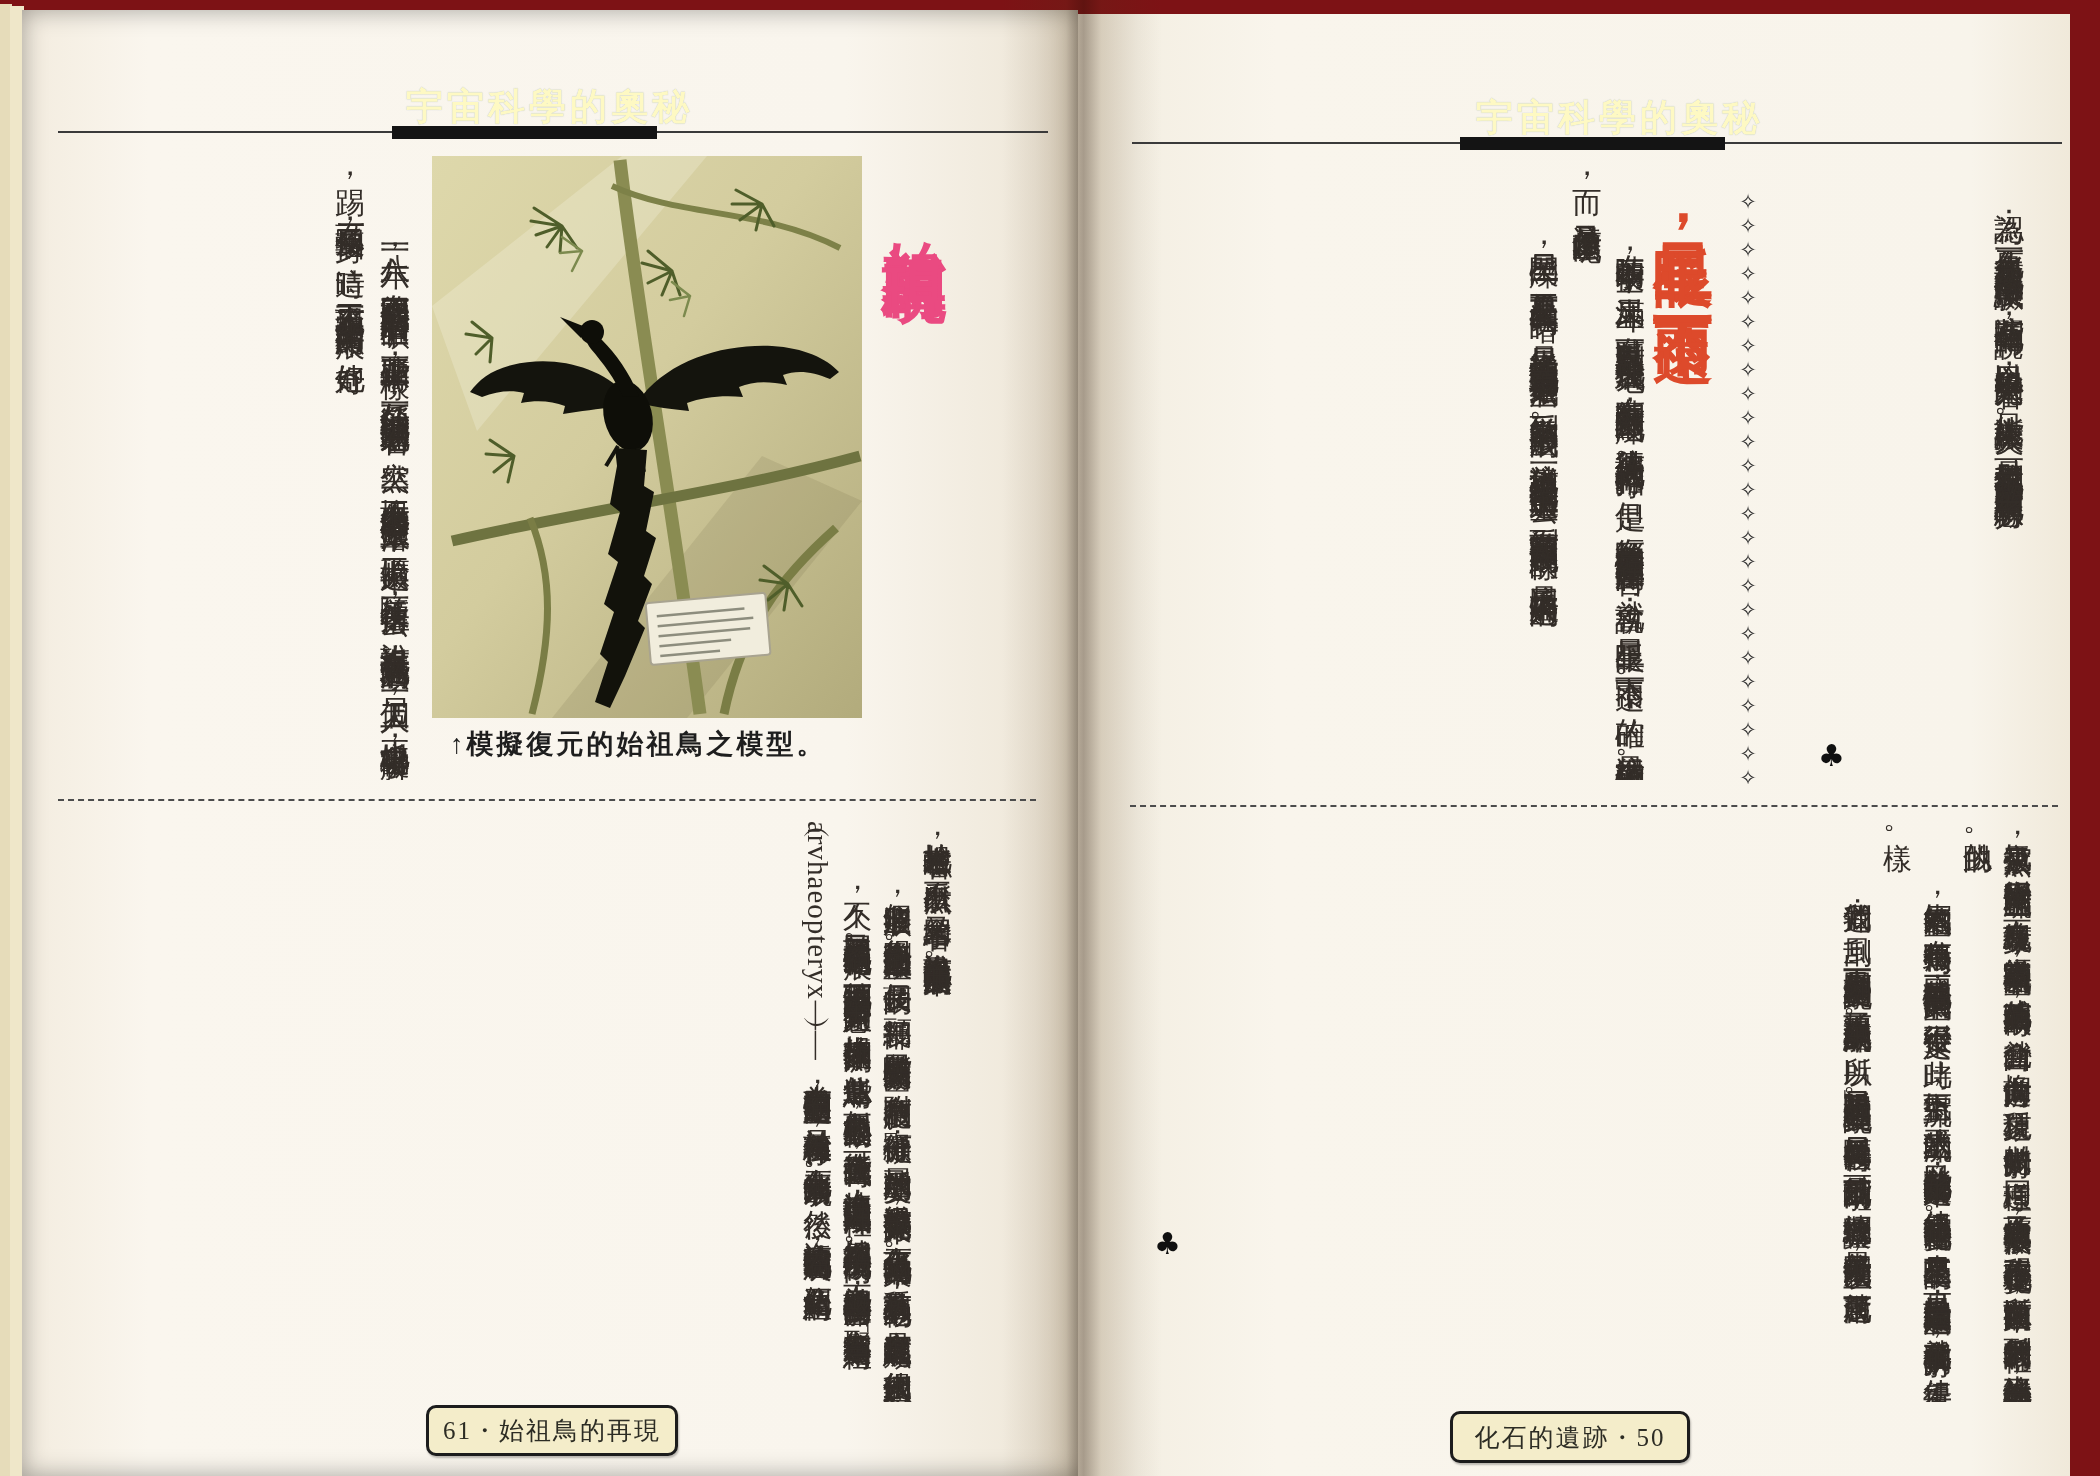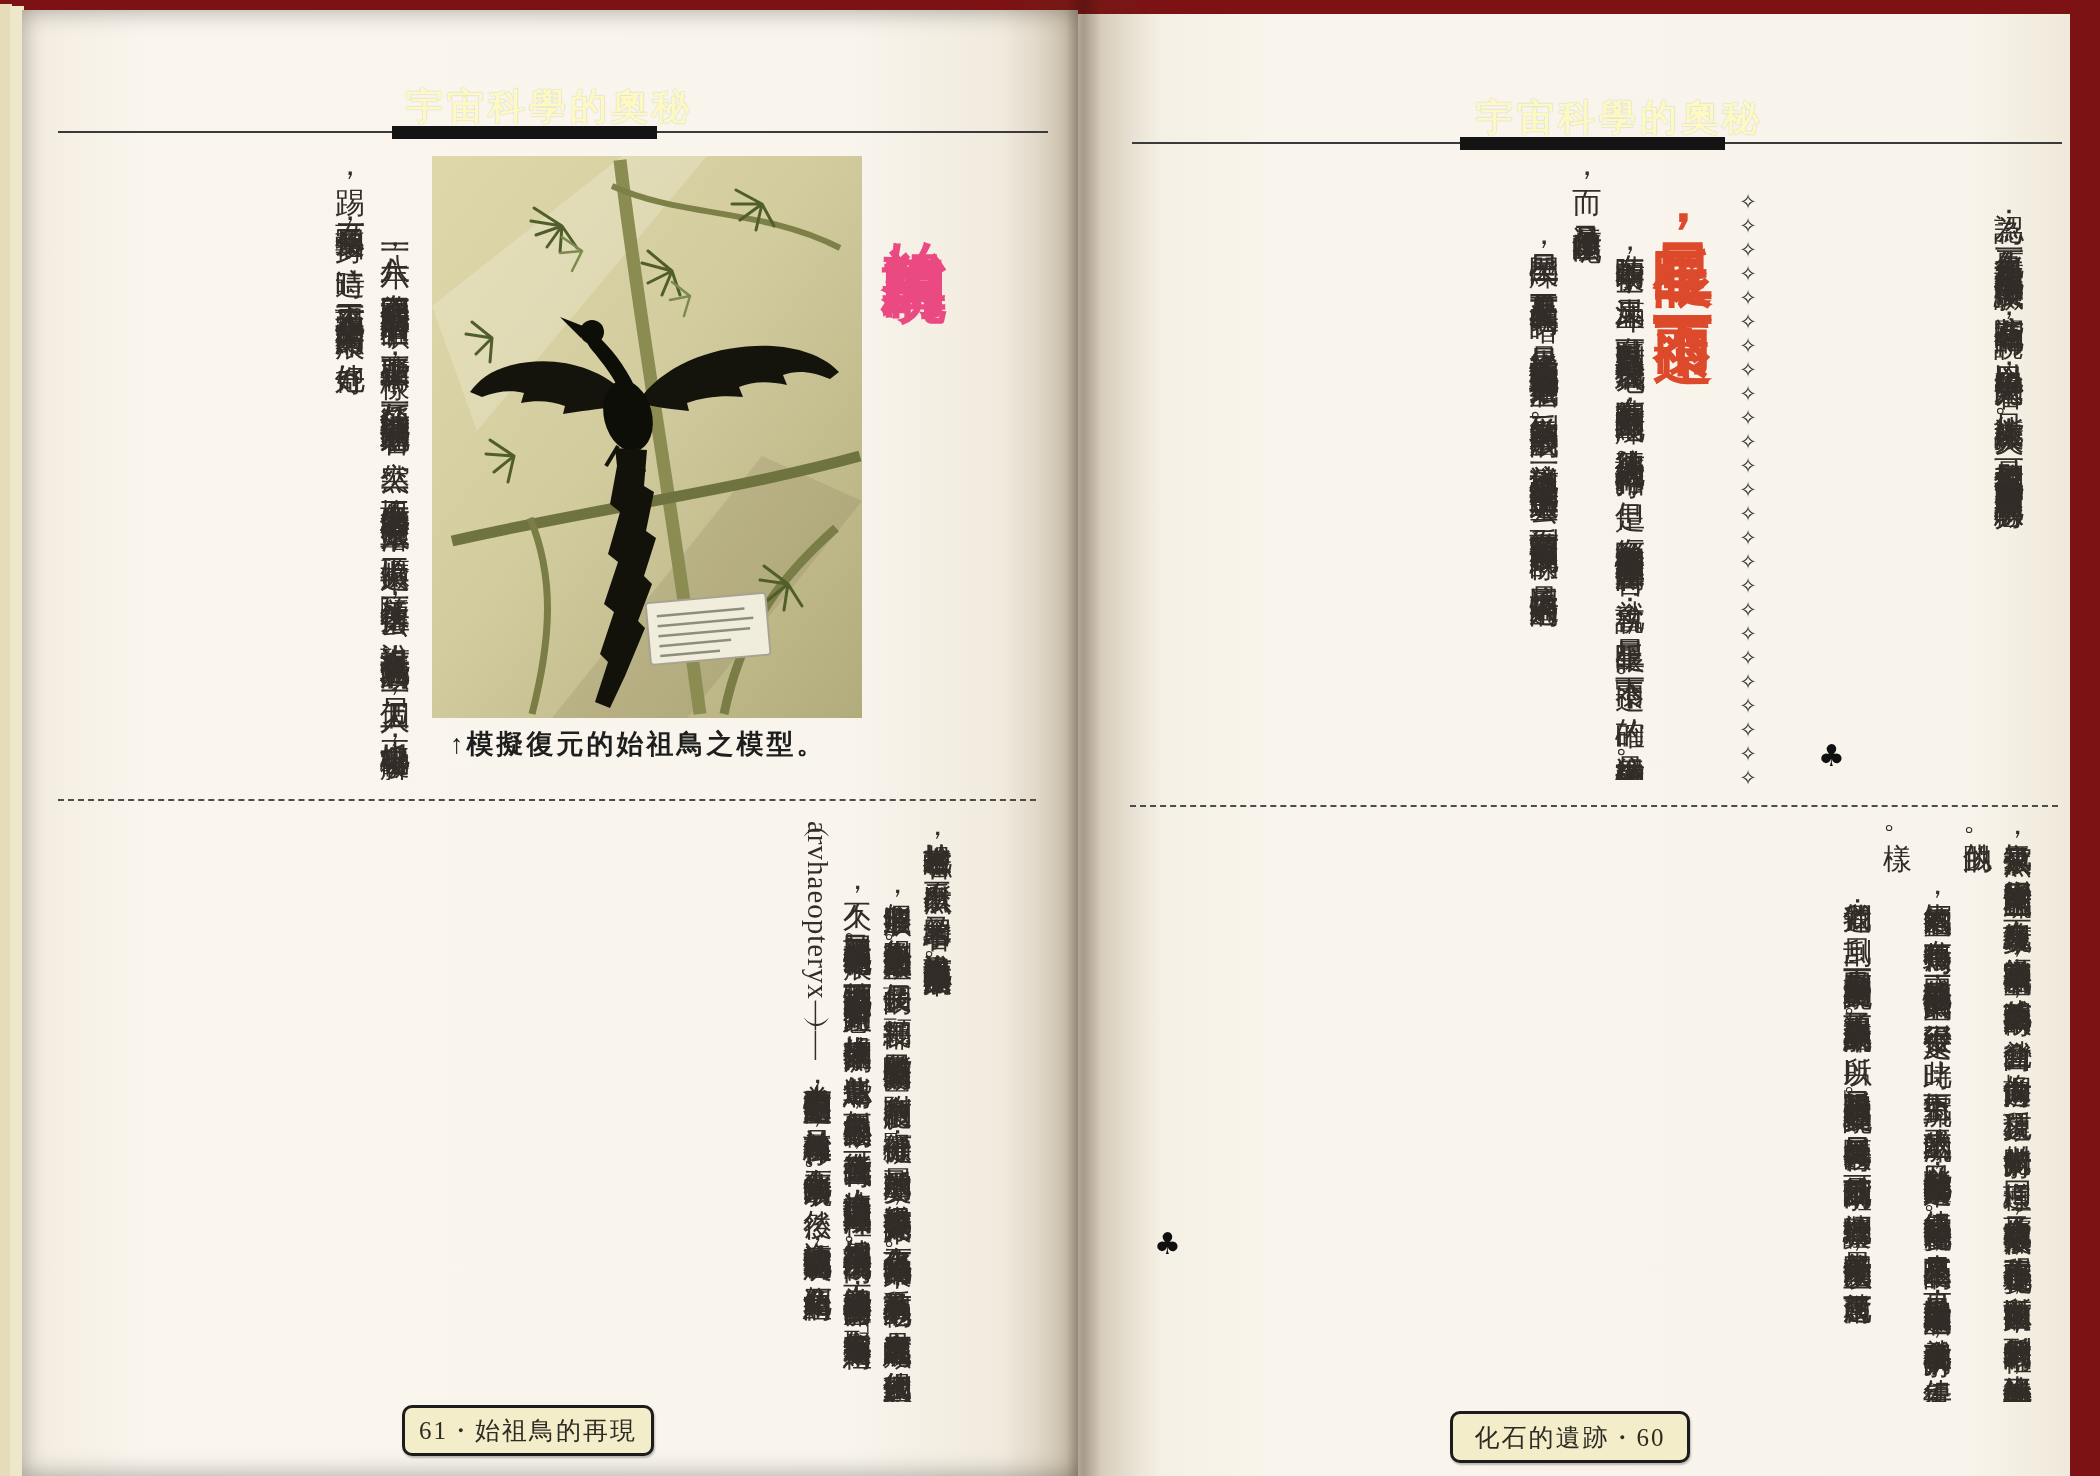--- a/index.html
+++ b/index.html
@@ -136,21 +136,21 @@
 </div>
 
 <div class="abs dashed-rule" style="left:58px;top:799px;width:978px;"></div>
 
 <div class="abs vtext body-bottom" style="left:70px;top:820px;width:888px;height:582px;line-height:40px;">
   <p>地拾起來左瞧右看，看不出所以然，又拿給同事看，誰也沒有見過類似印痕這樣形狀的東西。</p>
   <p>　　這個印痕形狀，很像一隻剛出生不久的雛雞模型。一個長長的頭，頸部細長，鳥嘴狀的口露出尖銳的牙齒；附有利爪的後腿，顯得十分碩健；展翅飛翔的美姿，幾乎還都很完整的保存下來，在化石上仍可見牠當時的風采。這種有爪又有羽毛的動物，究竟是爬蟲類還是鳥類呢？很使人們感到困惑！</p>
   <p>　　不久，又同樣發現了兩個這樣的動物化石印痕。牠們這下可大大的吸引了考古學者和科學家的注意力。根據後來專家們的推測；這些似鳥非鳥、似爬蟲而非爬蟲的動物，可能在遙遠的太古時代，掉進淹沒於這個區域的珊瑚潭湖或沼澤裡，然後埋在細小海貝所形成的沈積物內。而由於這些細小海洋生物體的骨骼，聚集在這個被稱為「始祖鳥」（arvhaeopteryx）——史前在空中遨翔的生物之遺體上面，於是始祖鳥便獲得保存，在化石中鑄出清晰的形貌。然後，海底沈積物的軟泥硬化為石灰石，這個化石始祖鳥的</p>
 </div>
 
-<div class="abs footer-box" style="left:402px;top:1405px;width:246px;height:45px;">
+<div class="abs footer-box" style="left:426px;top:1405px;width:246px;height:45px;">
   <span>61・始祖鳥的再現</span>
 </div>
 
 <div class="abs header-rule" style="left:1132px;top:142px;width:930px;"></div>
 <div class="abs header-bar" style="left:1460px;top:137px;width:265px;"></div>
 <div class="abs page-header" style="left:1476px;top:93px;">宇宙科學的奧秘</div>
 
 <div class="abs vtext body-top" style="left:1812px;top:190px;width:219px;height:614px;line-height:43px;">
   <p>認為：化石原本是一種在地裡形成的生命模擬試驗。這些有關化石的傳說，以今日科學的眼光來看，只能讓人捧腹大笑。可是我們也不得不佩服當時人類的幽默和純真的想像力了。</p>
 </div>
@@ -168,14 +168,14 @@
 <div class="abs dashed-rule" style="left:1130px;top:805px;width:928px;"></div>
 
 <div class="abs vtext body-bottom" style="left:1150px;top:820px;width:888px;height:582px;line-height:40px;">
   <p>空氣被火烘熱了，變得比周圍的空氣稀疏；而光線有一種現象，當它經過疏密不同的空氣，或其他透明的東西的時候，就會彎曲，換一個方向前進。這種現象，叫做光的折射。同樣道理，爐子上面的空氣被火烘熱後，疏密程度不停地在變化，所以在它後面的東西，反射到我們的眼睛裡，光線也就不停地變換方向，看上去就像在亂蹦亂跳似的。</p>
   <p>　　大氣層裡的空氣，有時熱得很不均勻，或因外地移來了一團性質不同的空氣，變得很不安定。此時，空氣上下對流，或水平的流動，以及一些雜亂無章的運動都活躍起來了，使得空氣發生時疏時密的變化。本來星星是不眨眼的，可是由於星光透過上述的這種空氣層，就會發生各種不同的折射，使得看上去，星星好像在眨眼一樣。</p>
   <p>　　我們知道；刮風、下雨都是因爲空氣層受到擾亂；加速了上下對流和水平流動的結果。所以，「星星眨眼」表明了空氣已經受到擾亂。星星眨得厲害的時候，可能就是刮風下雨啦！據觀測經驗證實，星光每分鐘閃動七十次以上，就會起風下雨了。</p>
 </div>
 <div class="abs club" style="left:1154px;top:1226px;">♣</div>
 
 <div class="abs footer-box" style="left:1450px;top:1411px;width:234px;height:46px;">
-  <span>化石的遺跡・60</span>
+  <span>化石的遺跡・50</span>
 </div>
 
 </body></html>

